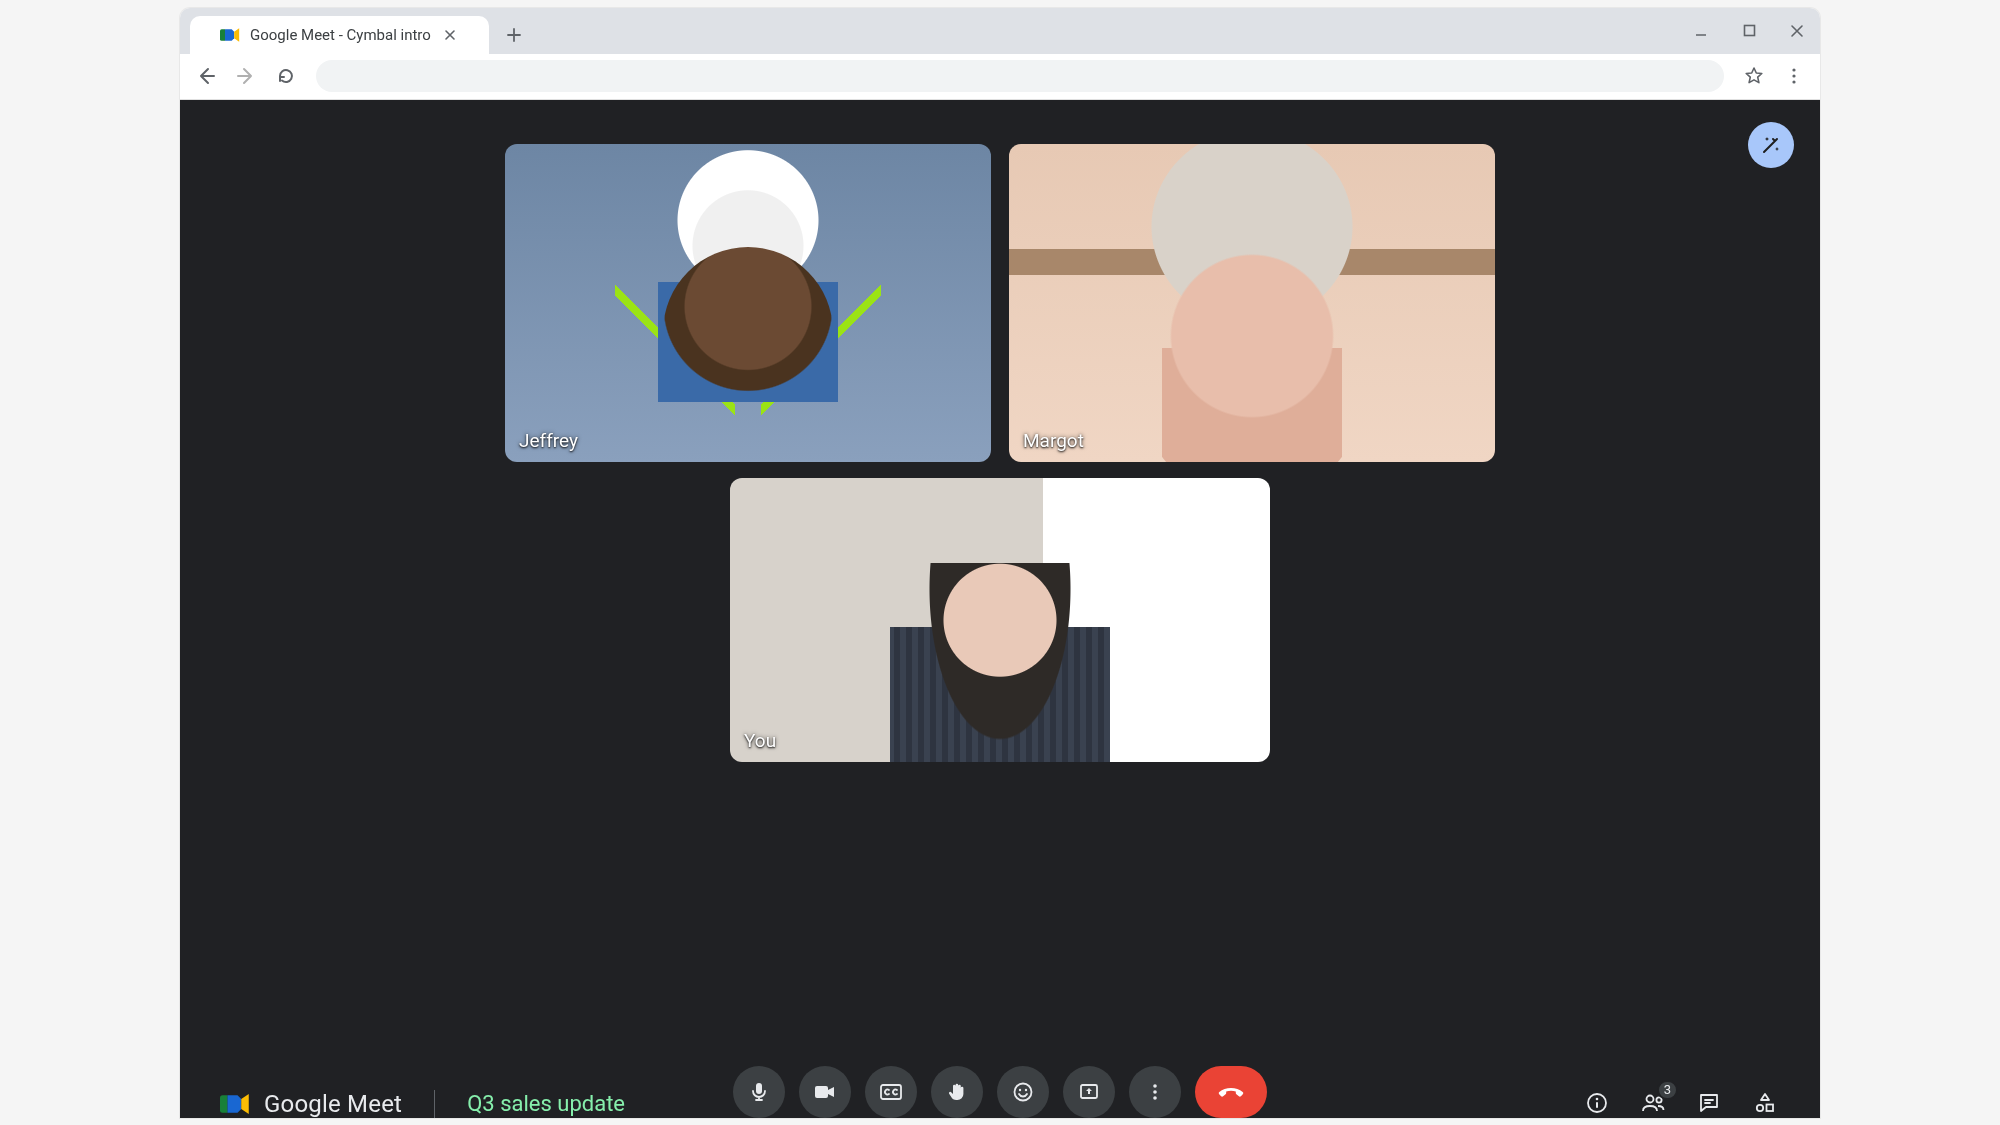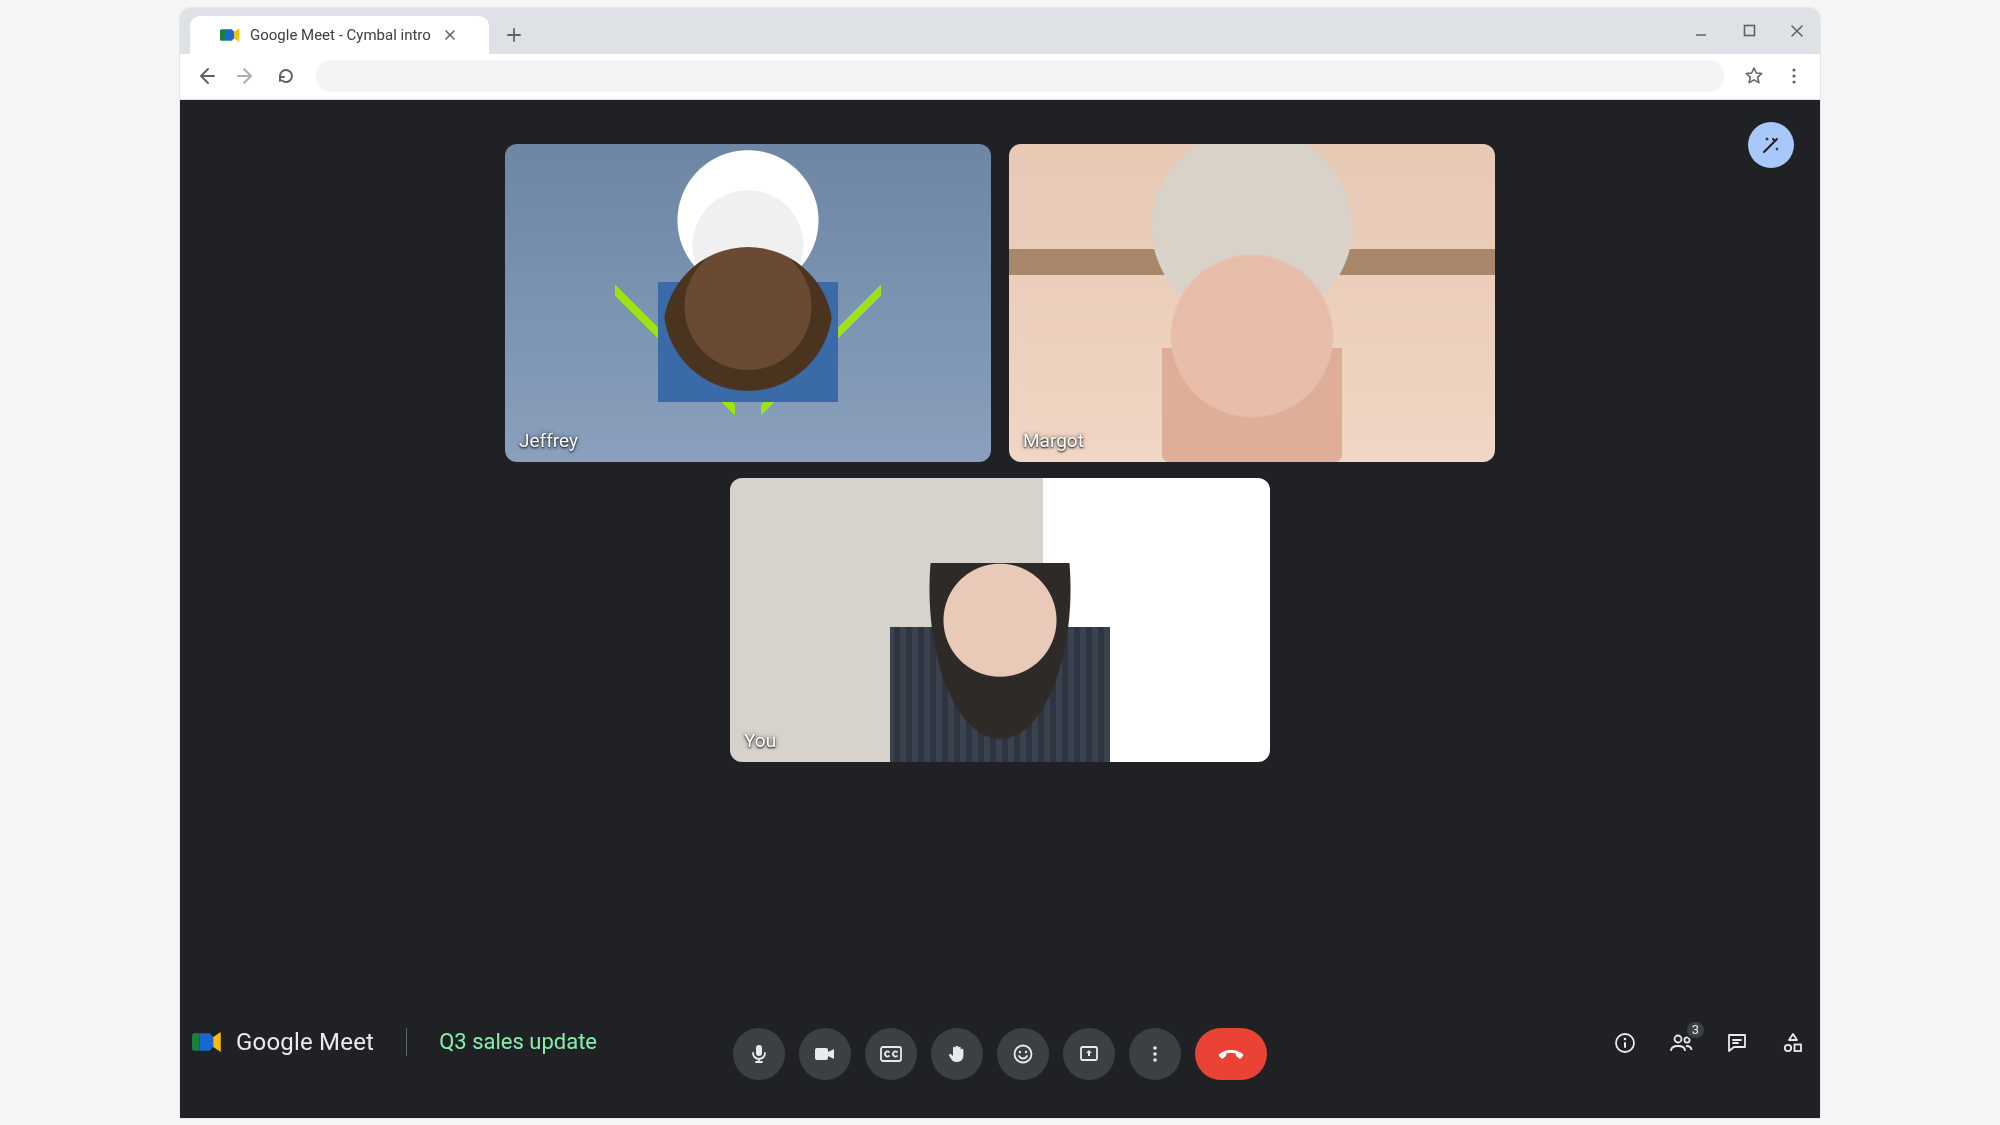--- a/index.html
+++ b/index.html
@@ -53,21 +53,21 @@
   .bg-margot::after{ content:""; position:absolute; left:50%; top:34%; width:220px; height:240px; transform:translateX(-50%); border-radius:50% 50% 40% 40%; background: radial-gradient(circle at 50% 35%, #e8beab 0 42%, transparent 43%), linear-gradient(#dfae99,#dfae99) 50% 80%/180px 120px no-repeat; }
   .bg-you { background:
      linear-gradient(90deg,#d7d2cb 0 58%, #ffffff 58% 100%);
   }
   .bg-you::after{ content:""; position:absolute; left:50%; top:30%; width:220px; height:260px; transform:translateX(-50%); background:
      radial-gradient(circle at 50% 22%, #e9c9b8 0 56px, transparent 57px),
      radial-gradient(ellipse at 50% 10%, #2e2a27 0 70px, transparent 71px),
      repeating-linear-gradient(90deg,#2e3440 0 6px,#3a4250 6px 12px) 50% 72%/260px 170px no-repeat;
   }
   
-  .bottom-bar { height:90px; display:flex; align-items:flex-start; padding:0 12px; color:#e8eaed; }
+  .bottom-bar { height:90px; display:flex; align-items:flex-end; padding:0 40px; color:#e8eaed; }
   .brand { display:flex; align-items:center; gap:14px; }
   .brand-divider { width:1px; height:28px; background:#5f6368; margin:0 18px; }
   .brand-text { font-size:24px; font-weight:400; letter-spacing:.2px; }
   .meeting-title { font-size:22px; color:#86efac; }
   .controls { position:absolute; left:50%; transform:translateX(-50%); display:flex; align-items:center; gap:14px; }
   .ctrl { width:52px; height:52px; border-radius:50%; background:#3c4043; display:flex; align-items:center; justify-content:center; color:#e8eaed; }
   .ctrl.hangup { width:72px; height:52px; border-radius:26px; background:#ea4335; }
   .right-controls { margin-left:auto; display:flex; align-items:center; gap:26px; }
   .r-ctrl { width:30px; height:30px; display:flex; align-items:center; justify-content:center; color:#e8eaed; position:relative; }
   .badge { position:absolute; top:-8px; right:-10px; min-width:20px; height:20px; border-radius:10px; background:#3c4043; color:#e8eaed; font-size:13px; display:flex; align-items:center; justify-content:center; padding:0 5px; border:2px solid #202124; }

